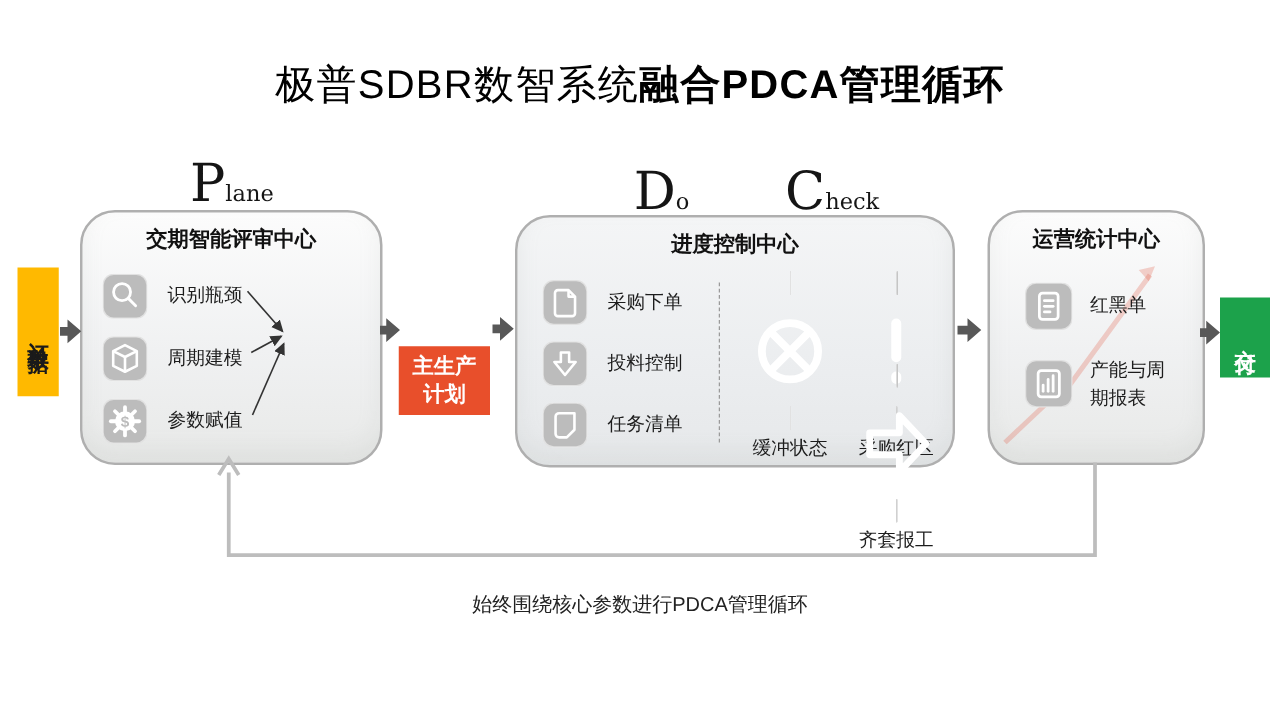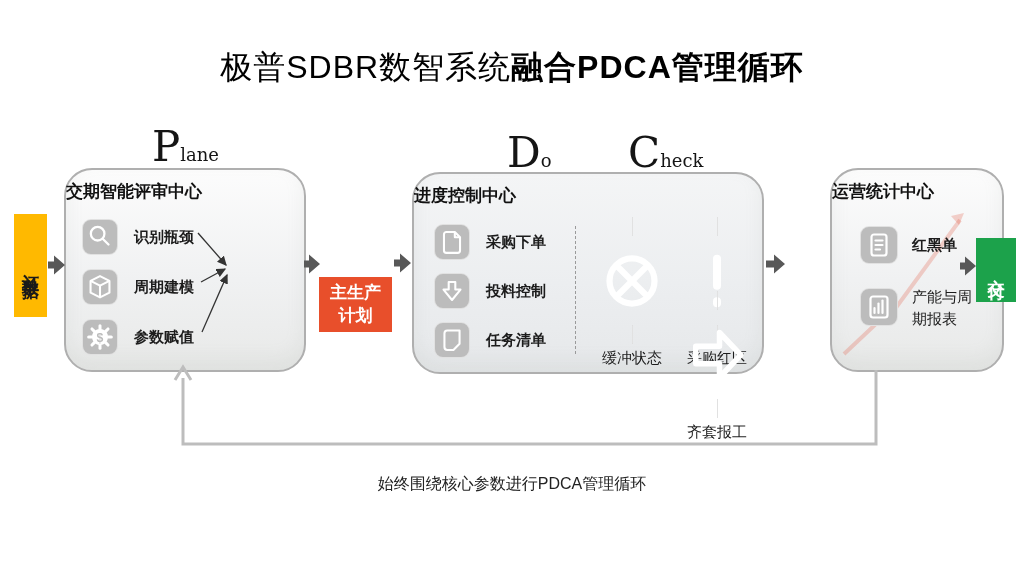--- a/index.html
+++ b/index.html
@@ -21,30 +21,30 @@
   .stage-check{left:628px;top:132px;}
   .stage-action{left:840px;top:132px;}
 
   
   .panel{position:absolute;border:2.5px solid var(--panel-border,#afafaf);border-radius:28px;
          background:linear-gradient(180deg,#fcfcfc 0%,#f0f1f2 55%,#e8e9e8 100%);
          box-shadow:inset 0 -10px 18px rgba(160,165,160,.12);}
   .panel-plan{left:64px;top:168px;width:238px;height:200px;}
   .panel-progress{left:412px;top:172px;width:348px;height:198px;
          background:linear-gradient(180deg,#f4f5f6 0%,#eceef0 55%,#e6e8ea 100%);}
-  .panel-action{left:790px;top:168px;width:170px;height:200px;margin-left:40px;}
-  .panel-title{position:absolute;top:10px;left:0;width:100%;text-align:left;
+  .panel-action{left:790px;top:168px;width:170px;height:200px;}
+  .panel-title{position:absolute;top:10px;left:0;width:100%;text-align:center;
                font-size:17px;font-weight:bold;color:#111;}
 
   
   .item-row{position:absolute;height:36px;}
   .icon-box{position:absolute;left:0;top:0;width:36px;height:36px;border-radius:9px;
             background:var(--icon-gray,#bcbcbc);border:1.5px solid rgba(255,255,255,.55);box-sizing:border-box;}
   .icon-box svg{width:100%;height:100%;display:block;}
-  .row-label{position:absolute;left:52px;top:0;line-height:36px;font-size:15px;color:#1c1c1c;white-space:nowrap;font-weight:bold;}
+  .row-label{position:absolute;left:52px;top:0;line-height:36px;font-size:15px;color:#1c1c1c;white-space:nowrap;}
 
   
   .plan-row1{left:16px;top:49px;width:200px;}
   .plan-row2{left:16px;top:99px;width:200px;}
   .plan-row3{left:16px;top:149px;width:200px;}
 
   .result-box{position:absolute;left:168px;top:71px;width:56px;height:54px;
               background:rgba(188,188,188,.92);display:flex;flex-direction:column;
               align-items:center;justify-content:center;
               font-size:19px;font-weight:800;color:var(--blue,#1c6fc5);line-height:1.25;}

